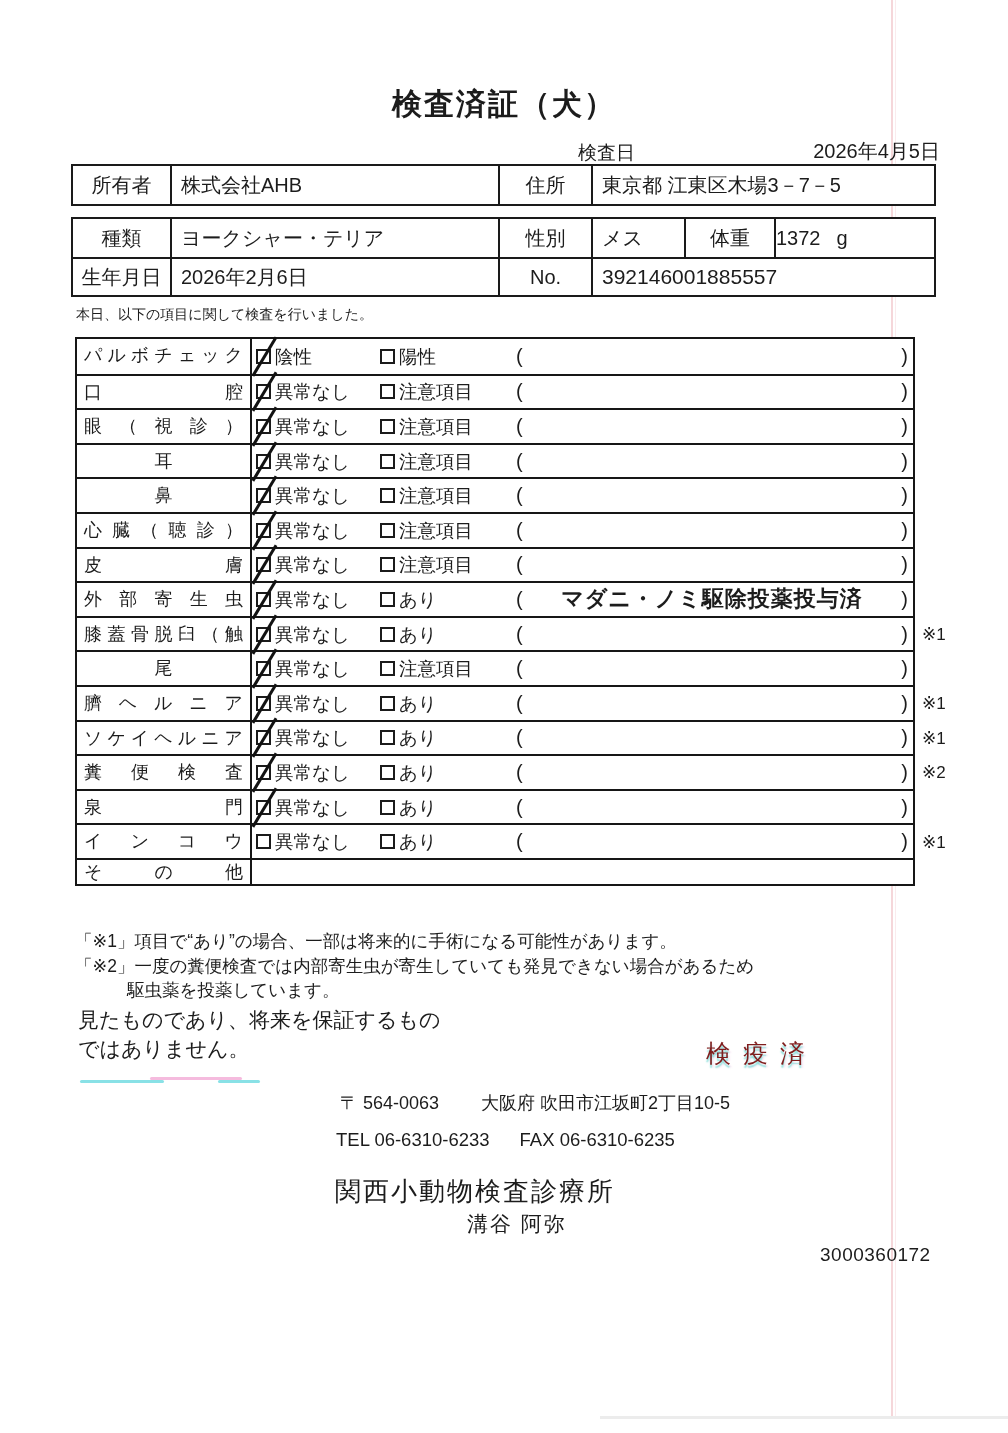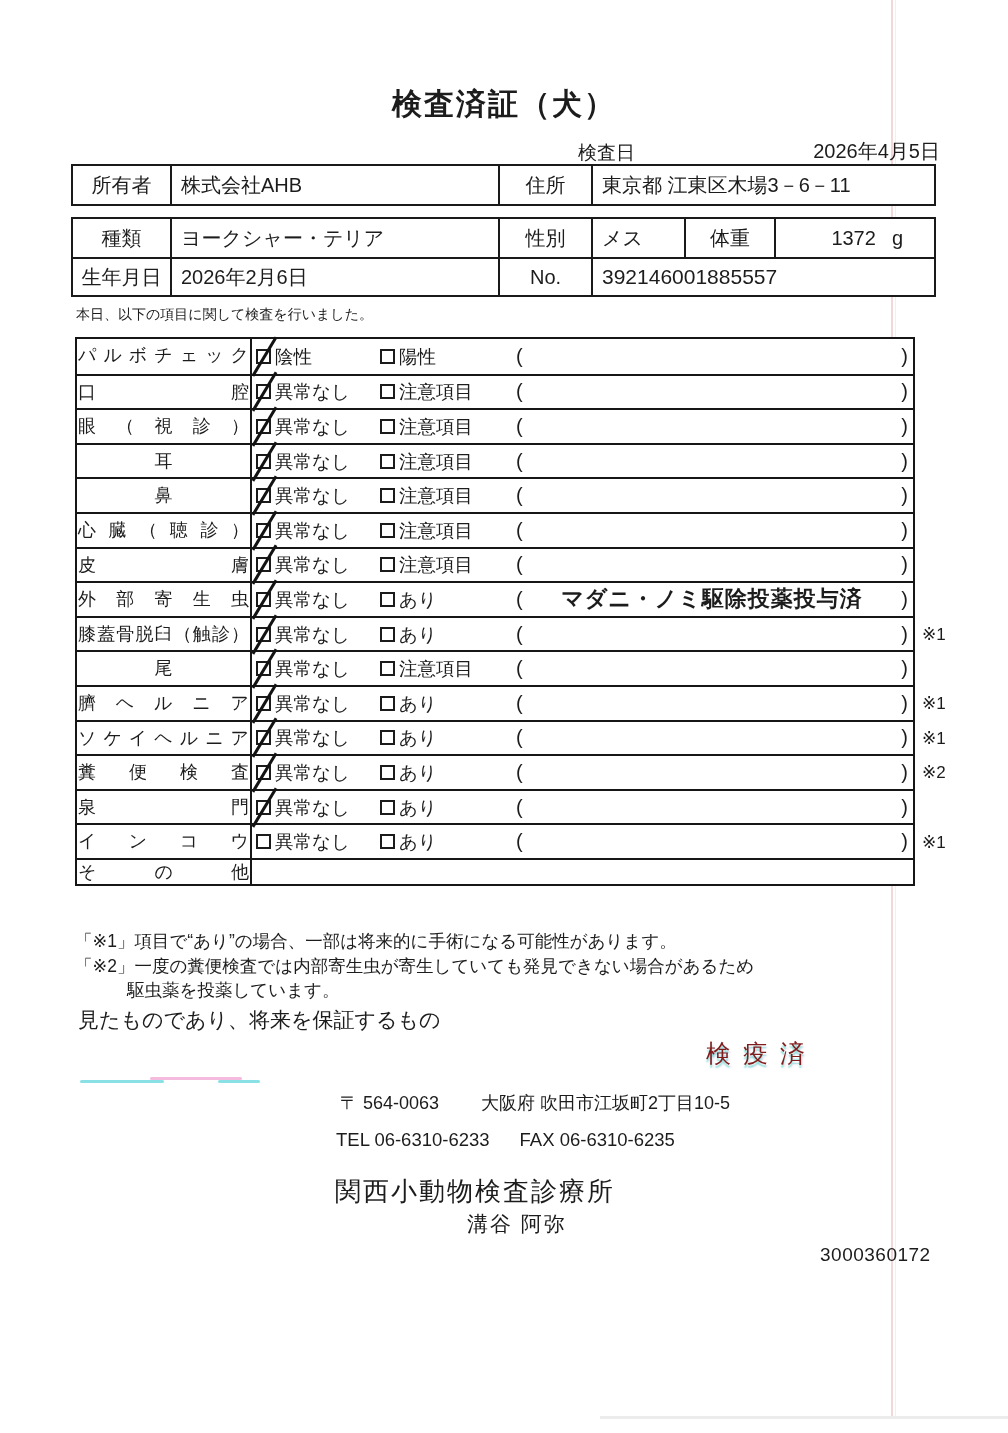--- a/index.html
+++ b/index.html
@@ -26,32 +26,32 @@
   .hrow { display:flex; }
   .hrow + .hrow { border-top:2px solid #1a1a1a; }
   .hcell { display:flex; align-items:center; font-size:20px; font-weight:500; overflow:hidden; white-space:nowrap; }
   .hcell.lab { justify-content:center; }
   .hcell.val { padding-left:9px; }
   .hcell.bl { border-left:2px solid #1a1a1a; }
   #owner-table { top:164px; } #owner-table .hrow { height:38px; }
   #pet-table { top:217px; } #pet-table .hrow { height:38px; }
   .w-label { width:97px; } .w-val1 { width:328px; } .w-mid { width:93px; }
   .w-sex { width:93px; } .w-weight-lab { width:90px; }
-  .weight-cell { flex:1; justify-content:flex-end; padding-right:31px; gap:16px; }
+  .weight-cell { flex:1; padding-right:18px; gap:16px; }
   .flex1 { flex:1; }
 
   .intro { position:absolute; left:76px; top:306px; font-size:14px; font-weight:500; }
 
   
   .ctable { position:absolute; left:75px; top:337px; width:840px; border:2px solid #161616; background:#fff; }
   .trow { position:relative; display:flex; align-items:stretch; height:34.6px; }
   .trow + .trow { border-top:2px solid #161616; }
   .trow.last { height:26px; }
   .tlabel { width:175px; border-right:2px solid #161616; font-size:18px; font-weight:500;
-            padding:0 1px; line-height:33px; overflow:hidden; }
+            padding:0 7px; line-height:33px; overflow:hidden; }
   .trow.last .tlabel { line-height:24px; }
   .just { text-align:justify; text-align-last:justify; text-justify:inter-character; }
   .cent { text-align:center; text-align-last:center; }
   .tbody-cell { flex:1; display:flex; align-items:center; padding-left:4px; }
   .opt { display:flex; align-items:center; font-size:18.5px; font-weight:500; white-space:nowrap; }
   .opt1 { width:124px; } .opt2 { width:136px; }
   .cb { position:relative; width:15px; height:15px; border:2px solid #1b1b1b; margin-right:4px; flex:none; background:#fff0; }
   .tick { position:absolute; left:4.5px; top:-17px; width:2.6px; height:45px; background:#121212;
           transform:rotate(31deg); z-index:5; }
   .paren { flex:1; display:flex; align-items:center; font-size:20px; font-weight:500; padding-right:5px; }
@@ -87,21 +87,21 @@
   <div class="title">検査済証（犬）</div>
 
   <div class="insp-label">検査日</div>
   <div class="insp-date">2026年4月5日</div>
 
   <div class="htable" id="owner-table">
     <div class="hrow">
       <div class="hcell lab w-label">所有者</div>
       <div class="hcell val w-val1 bl">株式会社AHB</div>
       <div class="hcell lab w-mid bl">住所</div>
-      <div class="hcell val flex1 bl">東京都 江東区木場3－6－11</div>
+      <div class="hcell val flex1 bl">東京都 江東区木場3－7－5</div>
     </div>
   </div>
 
   <div class="htable" id="pet-table">
     <div class="hrow">
       <div class="hcell lab w-label">種類</div>
       <div class="hcell val w-val1 bl">ヨークシャー・テリア</div>
       <div class="hcell lab w-mid bl">性別</div>
       <div class="hcell val w-sex bl">メス</div>
       <div class="hcell lab w-weight-lab bl">体重</div>
@@ -431,20 +431,21 @@
     </div>
 
   <div class="footnotes">
     <div>「※1」項目で“あり”の場合、一部は将来的に手術になる可能性があります。</div>
     <div>「※2」一度の糞便検査では内部寄生虫が寄生していても発見できない場合があるため</div>
     <div class="indent">駆虫薬を投薬しています。</div>
   </div>
 
   <div class="statement">
     <div>見たものであり、将来を保証するもの</div>
+    <div>ではありません。</div>
   </div>
   <div class="artifact art-cyan" style="left:80px;top:1080px;width:84px;"></div>
   <div class="artifact art-pink" style="left:150px;top:1077px;width:92px;"></div>
   <div class="artifact art-cyan" style="left:218px;top:1080px;width:42px;"></div>
 
   <div class="stamp">検疫済</div>
 
   <div class="addr-line">
     <span>〒 564-0063</span>
     <span>大阪府 吹田市江坂町2丁目10-5</span>

